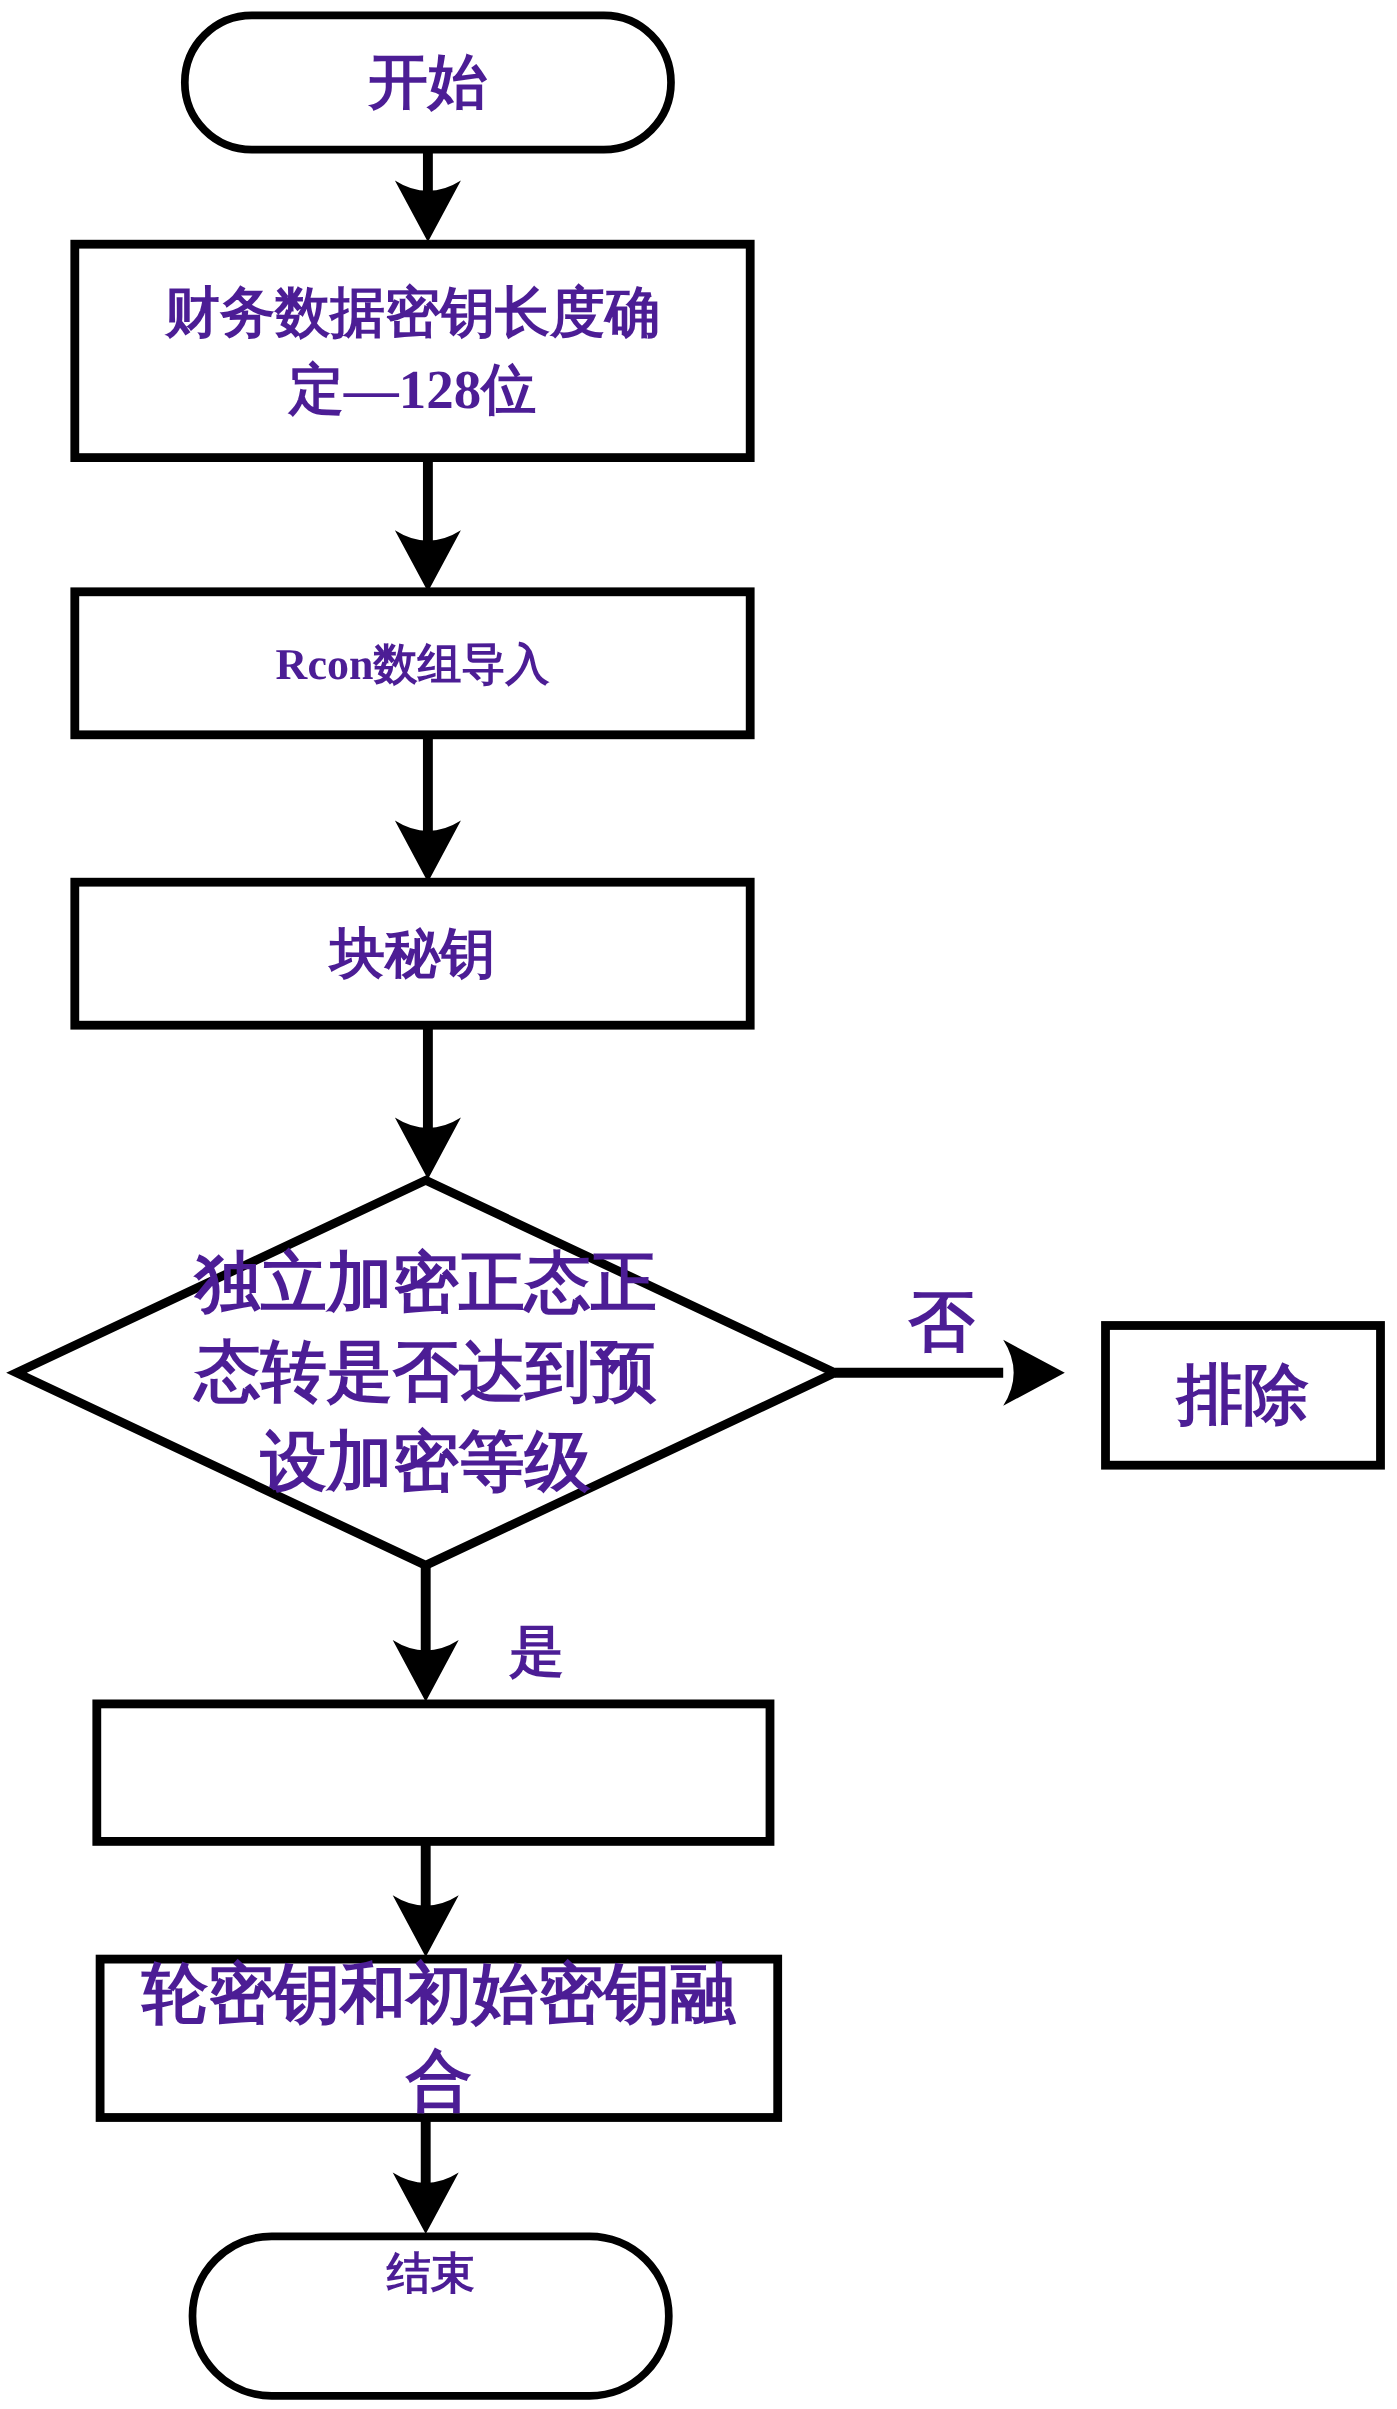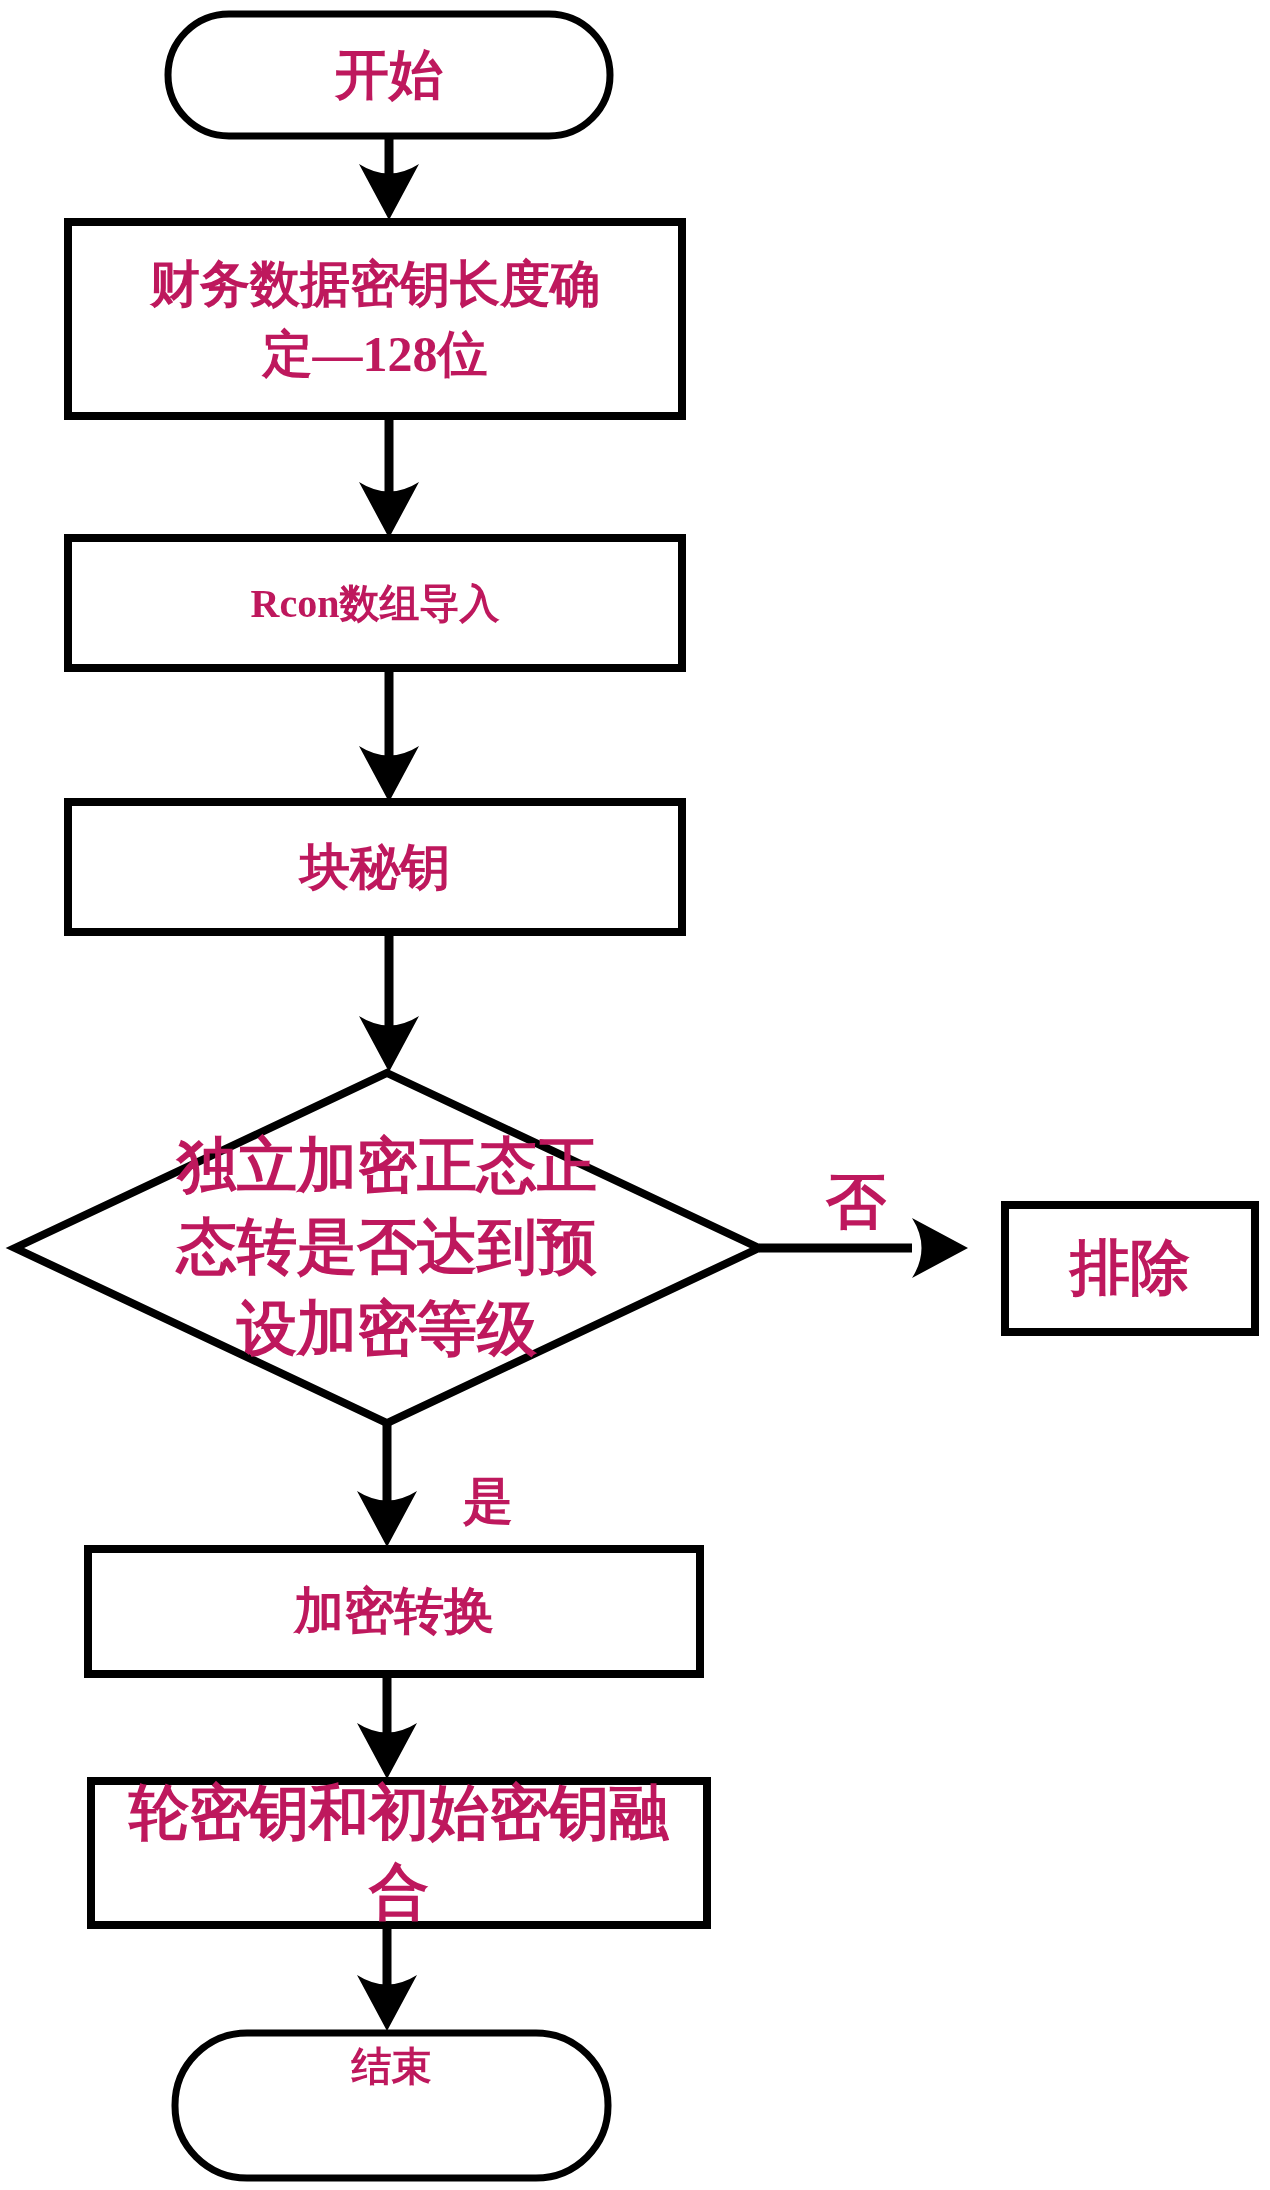--- a/index.html
+++ b/index.html
@@ -22,21 +22,21 @@
     width: 1270px;
     height: 2190px;
   }
   .node-label {
     position: absolute;
     display: flex;
     flex-direction: column;
     align-items: center;
     justify-content: center;
     text-align: center;
-    color: #be185d;
+    color: #4c1d95;
     font-weight: bold;
     pointer-events: none;
   }
   .fs54 { font-size: 54px; }
   .fs52 { font-size: 40px; }
   .fs50 { font-size: 50px; }
   .fs48 { font-size: 60px; }
   .lh-box  { line-height: 1.40; }
   .lh-dia  { line-height: 1.36; }
   .lh-fus  { line-height: 1.32; }
@@ -108,21 +108,20 @@
     <div class="line">态转是否达到预</div>
     <div class="line">设加密等级</div>
   </div>
 
   <div class="node-label fs48" style="left:816px; top:1165px; width:80px; height:74px;">否</div>
 
   <div class="node-label fs48" style="left:1005px; top:1205px; width:250px; height:127px;">排除</div>
 
   <div class="node-label fs50" style="left:448px; top:1464px; width:80px; height:74px;">是</div>
 
-  <div class="node-label fs50" style="left:88px; top:1549px; width:612px; height:125px;">加密转换</div>
 
   <div class="node-label fs48 lh-fus" style="left:91px; top:1781px; width:616px; height:144px;">
     <div class="line">轮密钥和初始密钥融</div>
     <div class="line">合</div>
   </div>
 
   <div class="node-label fs52" style="left:175px; top:1994px; width:433px; height:145px;">结束</div>
 
 </div>
 

